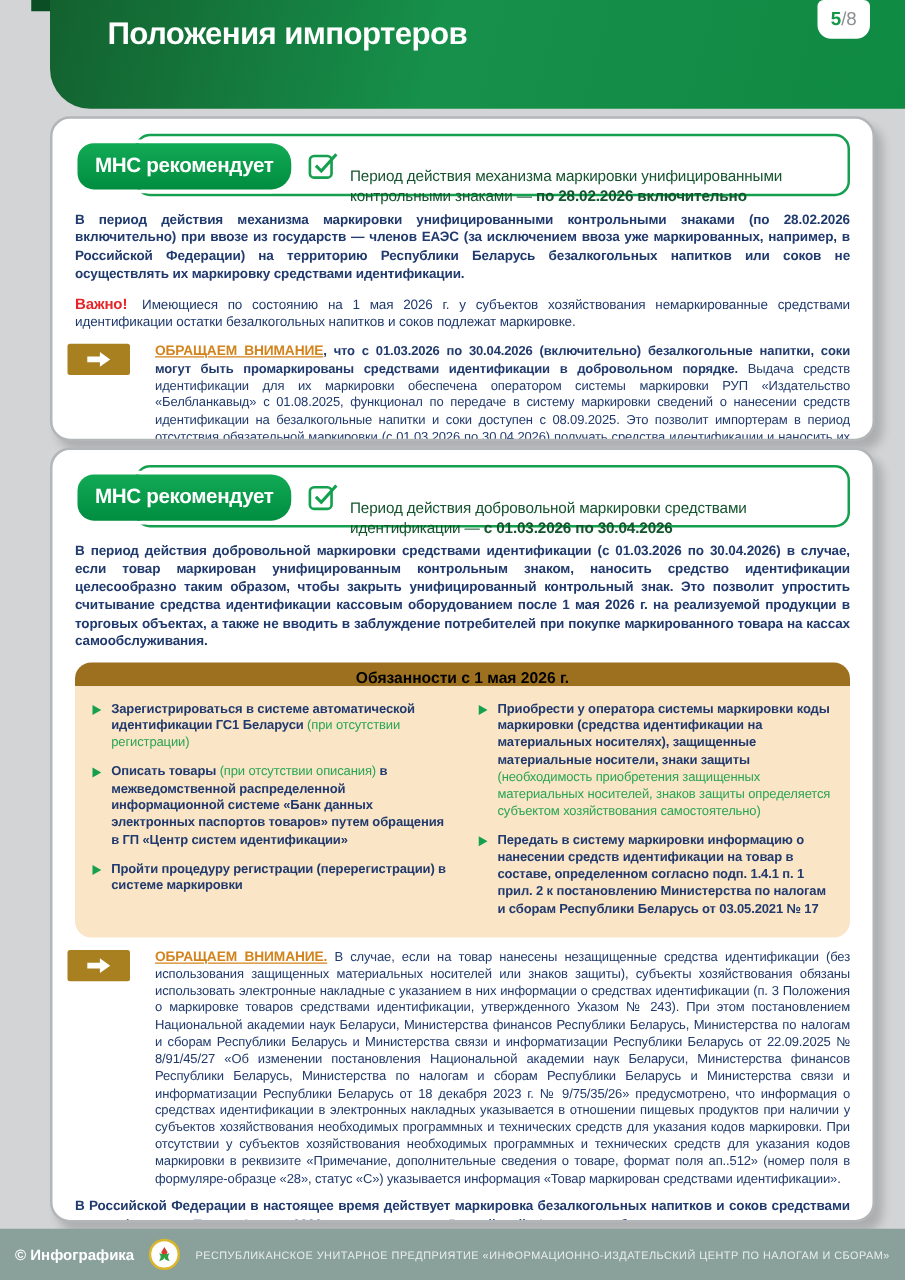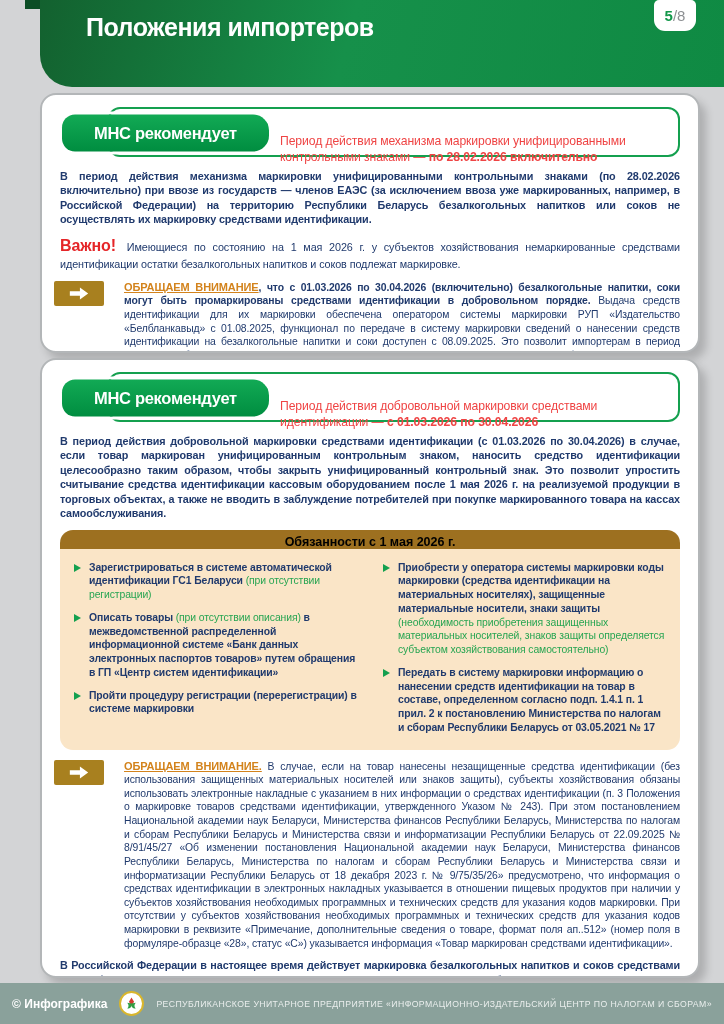--- a/index.html
+++ b/index.html
@@ -26,33 +26,33 @@
     padding:0 18px;overflow:hidden;}
   .card1{top:93px;height:260px;}
   .card2{top:358px;height:620px;}
 
   
   .rec-row{position:relative;margin-top:12px;height:52px;}
   .rec-outline{margin-left:48px;height:50px;border:2px solid #14a04f;border-radius:12px;
     box-sizing:border-box;display:flex;align-items:center;gap:9px;padding:4px 12px 4px 136px;}
   .rec-badge{position:absolute;left:2px;top:50%;transform:translateY(-50%);z-index:2;
     background:linear-gradient(180deg,#12aa55,#008d40);color:#ffffff;font-weight:bold;
-    font-size:16.5px;height:37px;line-height:37px;padding:0 32px;
+    font-size:16.5px;height:37px;line-height:37px;padding:0 14px;
     border-radius:13px 16px 16px 13px;letter-spacing:-0.3px;box-shadow:0 0 0 3px #ffffff;}
   .check-icon{flex:0 0 auto;width:25px;height:25px;}
-  .rec-title{color:#ef4444;font-size:12.2px;line-height:1.28;letter-spacing:-0.1px;margin-top:36px;}
+  .rec-title{color:#14532d;font-size:12.2px;line-height:1.28;letter-spacing:-0.1px;margin-top:36px;}
   .rec-title b{font-weight:bold;}
 
   
   .para{color:#203a6d;font-weight:bold;font-size:10.8px;line-height:1.34;
     text-align:justify;letter-spacing:-0.1px;margin:10px 0 0;}
   .para .reg{font-weight:bold;}
   .imp{color:#203a6d;font-weight:normal;font-size:10.8px;line-height:1.3;
     text-align:justify;letter-spacing:-0.1px;margin:9px 0 0;}
-  .imp-label{color:#e52528;font-weight:bold;font-size:16px;padding-right:4px;}
+  .imp-label{color:#e52528;font-weight:bold;font-size:12px;padding-right:4px;}
 
   
   .attn{position:relative;margin:9px 0 0;padding-left:64px;min-height:26px;}
   .attn-badge{position:absolute;left:-6px;top:1px;width:50px;height:25px;background:#a8801f;
     border-radius:2px;display:flex;align-items:center;justify-content:center;}
   .attn-badge svg{width:22px;height:15px;}
   .attn-text{color:#203a6d;font-size:10.4px;line-height:1.31;text-align:justify;
     letter-spacing:-0.1px;}
   .attn-label{color:#d3831c;font-weight:bold;font-size:11px;text-decoration:underline;}
   .attn-bold{font-weight:bold;}

